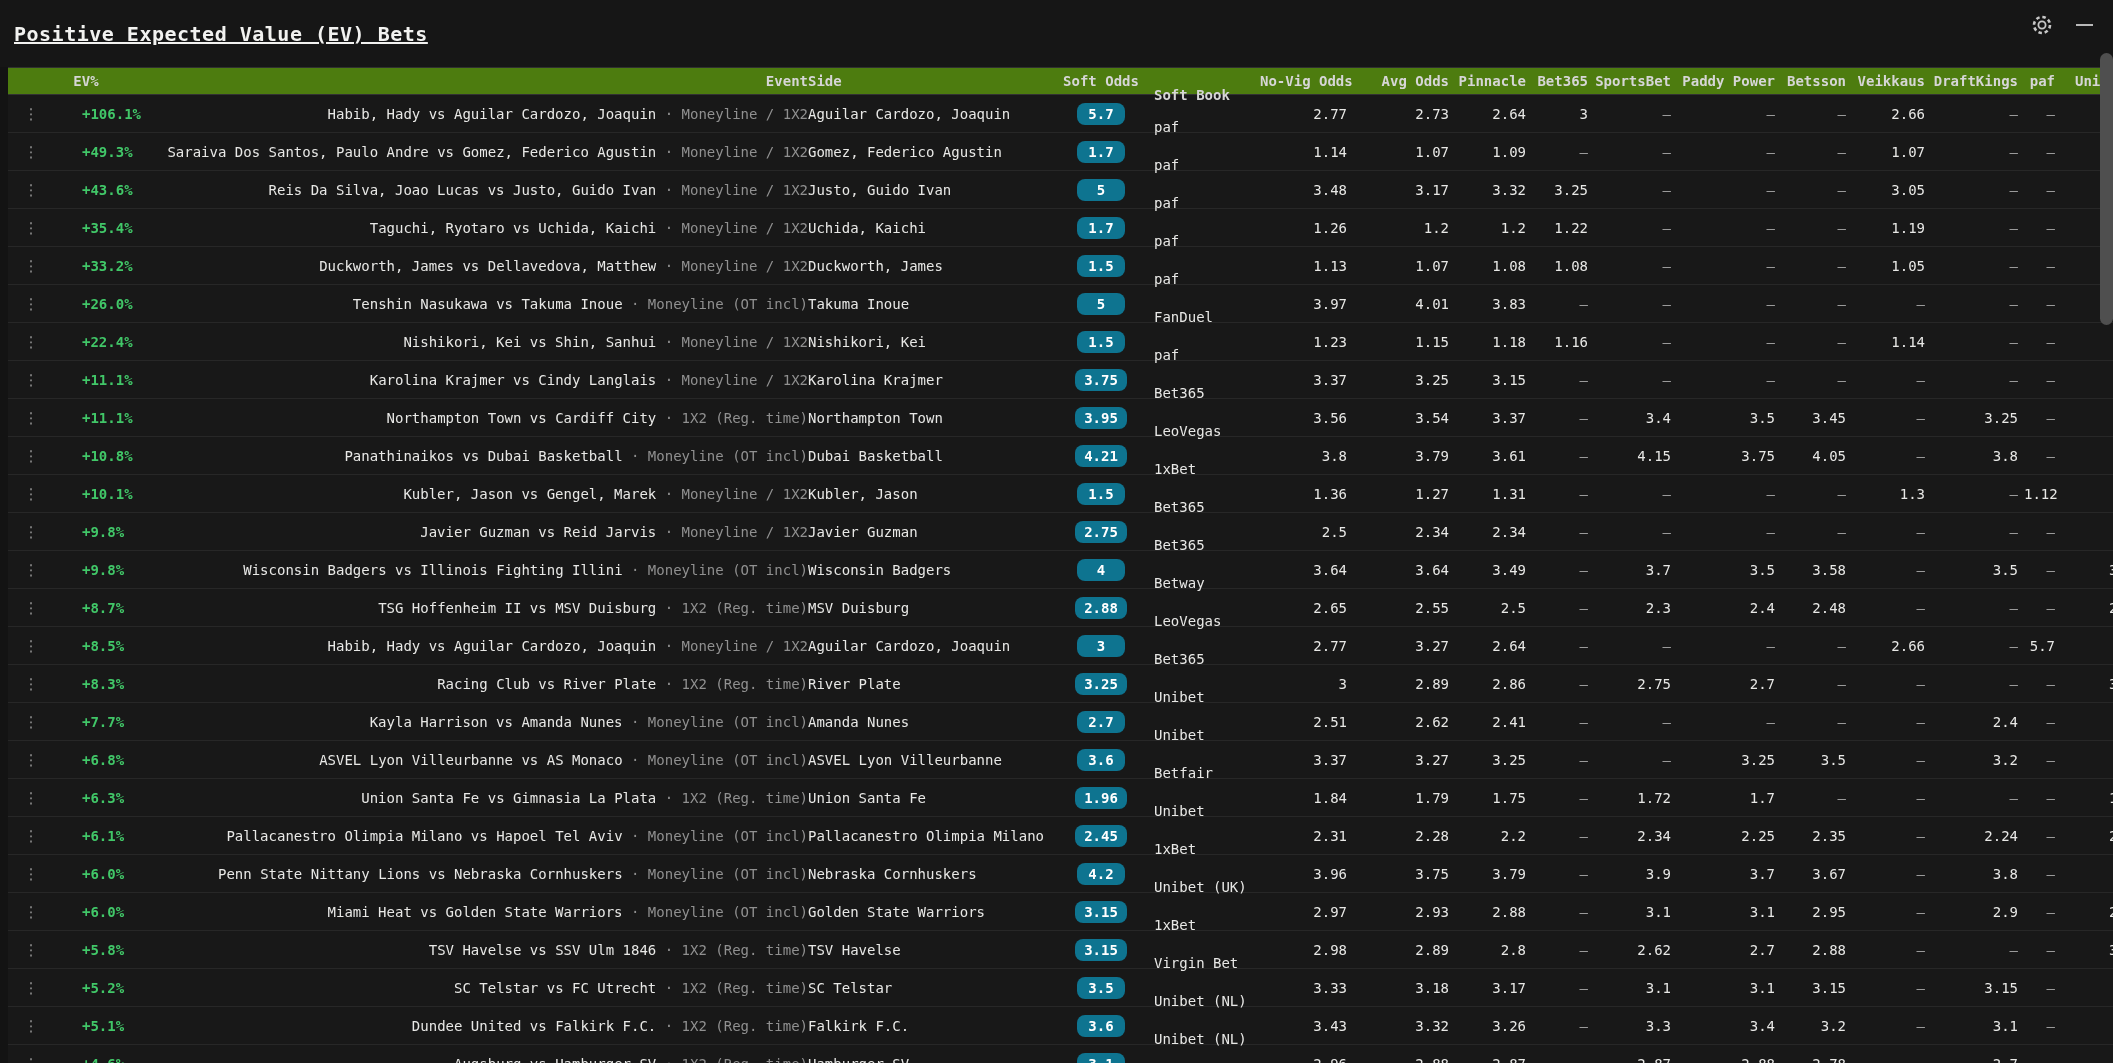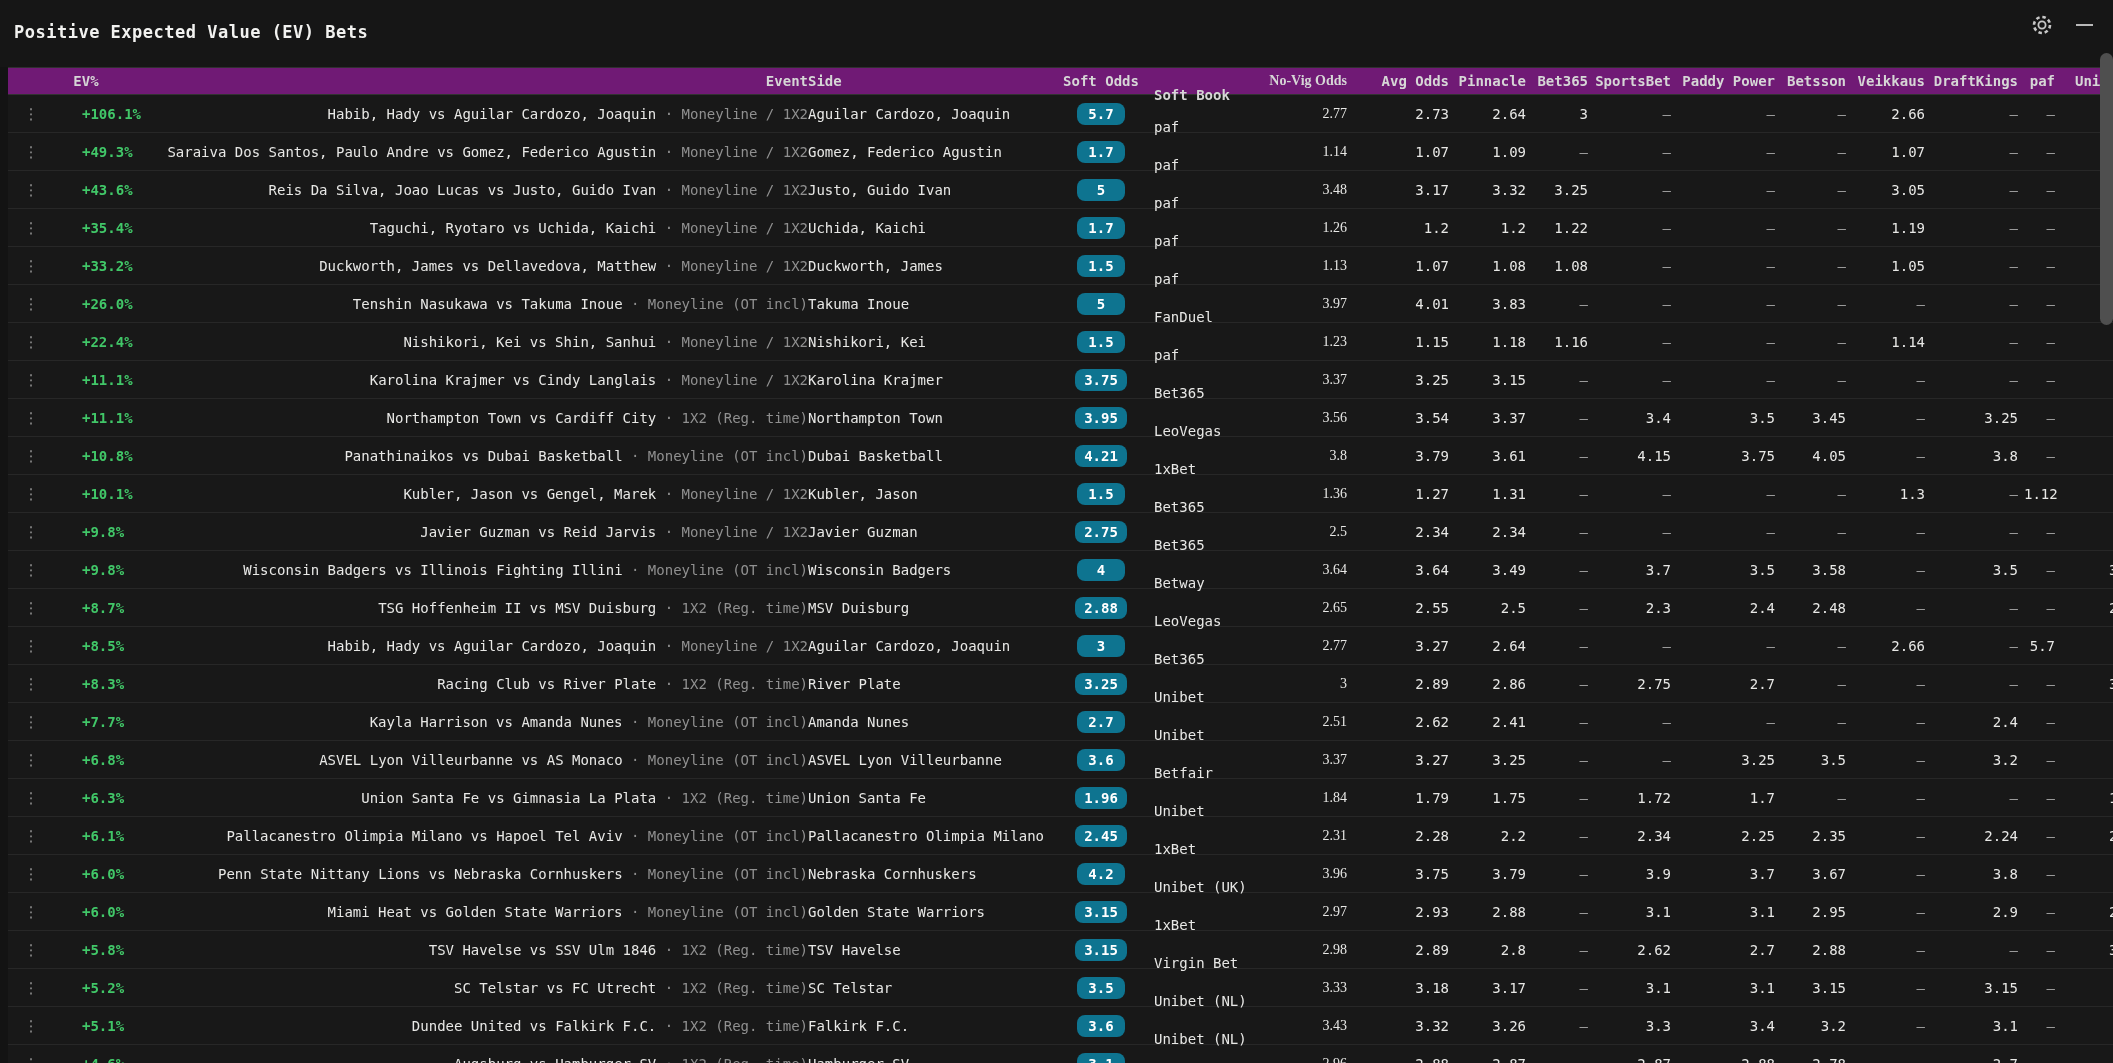--- a/index.html
+++ b/index.html
@@ -4,41 +4,41 @@
 <style>
   html,body{margin:0;padding:0;background:#131313;}
   body{
     width:2113px;height:1063px;overflow:hidden;position:relative;
     font-family:"DejaVu Sans Mono","Liberation Mono",monospace;
     color:#e8e8e6;
   }
   
   .titlebar{position:absolute;left:0;top:0;width:2113px;height:67px;background:#161616;}
   .page-title{
-    position:absolute;left:14px;top:22px;font-size:17px;font-weight:bold;color:#f2f2f0;
-    letter-spacing:0.5px;white-space:nowrap;
+    position:absolute;left:14px;top:22px;font-size:20px;font-weight:bold;color:#f2f2f0;
+    letter-spacing:0.5px;white-space:nowrap;text-decoration:underline;
   }
   .gear{position:absolute;left:2030px;top:13px;width:24px;height:24px;cursor:pointer;}
   .minimize{position:absolute;left:2076px;top:24px;width:17px;height:2px;background:#b8b8b8;cursor:pointer;}
   
   .table-wrap{
     position:absolute;left:8px;top:67px;width:2105px;height:996px;
     overflow:hidden;background:#181818;border-top:1px solid #303030;
   }
   .trow{display:flex;align-items:center;height:37px;border-bottom:1px solid #272727;background:#181818;}
-  .trow.header{height:26px;background:#701a75;border-bottom:1px solid #323232;font-weight:bold;color:#d6d6d6;}
+  .trow.header{height:26px;background:#4d7c0f;border-bottom:1px solid #323232;font-weight:bold;color:#d6d6d6;}
   .cell{flex:0 0 auto;font-size:14px;white-space:nowrap;overflow:visible;}
   .c-menu{width:46px;text-align:center;}
   .c-ev{width:64px;text-align:center;}
   .c-event{width:690px;text-align:right;}
   .c-side{width:240px;text-align:left;}
   .c-softodds{width:106px;display:flex;justify-content:center;}
   .c-softbook{width:106px;text-align:left;margin-top:27px;}
   .num{text-align:right;padding-right:6px;box-sizing:border-box;}
-  .c-novig{width:93px;font-family:Liberation Serif, serif;}
+  .c-novig{width:93px;}
   .c-avg{width:102px;}
   .c-pinnacle{width:77px;}
   .c-bet365{width:62px;}
   .c-sportsbet{width:83px;}
   .c-paddypower{width:104px;}
   .c-betsson{width:71px;}
   .c-veikkaus{width:79px;}
   .c-draftkings{width:93px;}
   .c-paf{width:37px;}
   .c-unibet{width:79px;text-align:left;padding-left:48px;box-sizing:border-box;}

